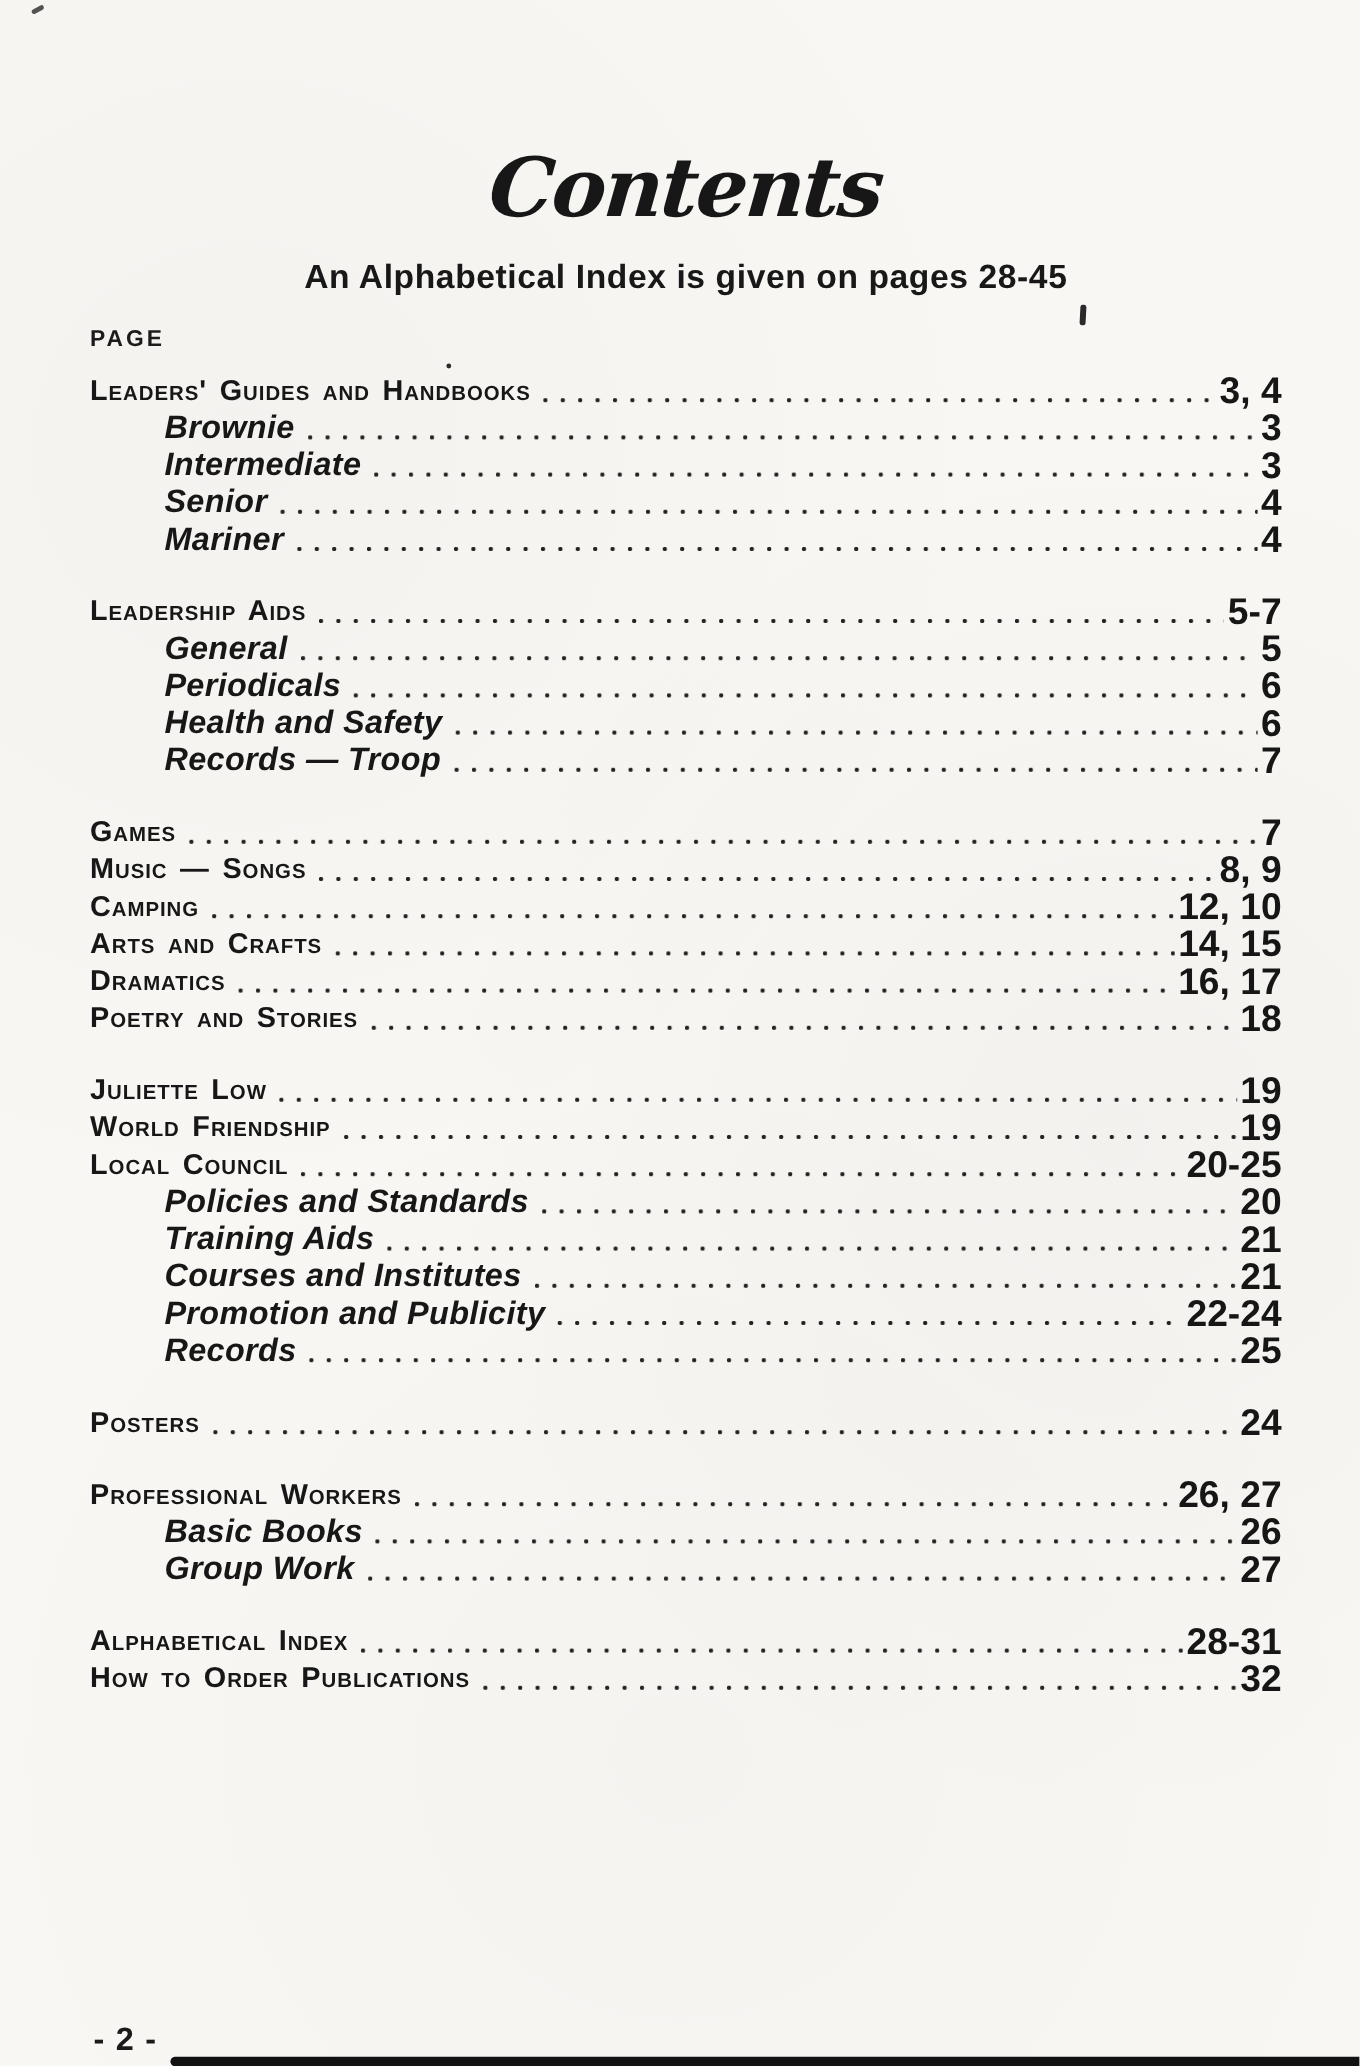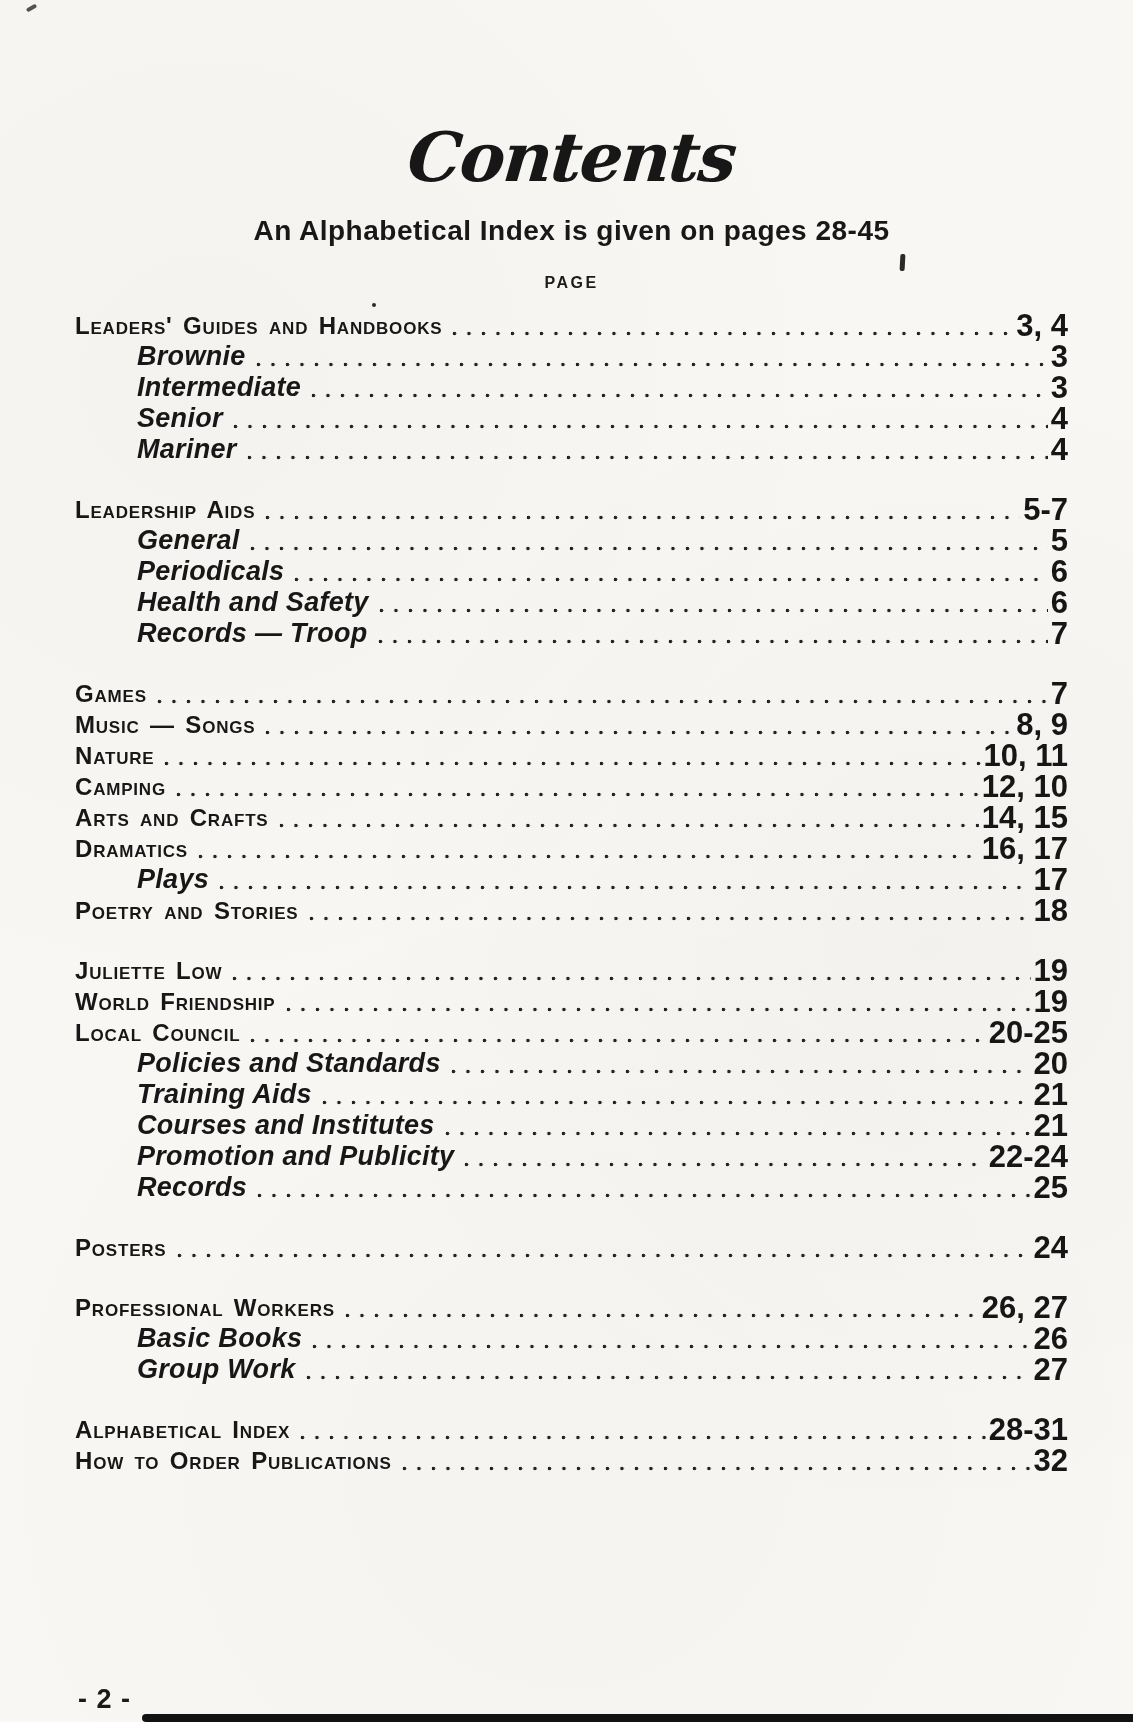--- a/index.html
+++ b/index.html
@@ -33,22 +33,22 @@
     margin-top:16px;
     text-align:center;
     font-size:28px;
     line-height:30px;
     font-weight:bold;
     letter-spacing:0.5px;
     color:#181818;
   }
   .page-label {
     margin-top:28px;
-    text-align:center;
-    font-size:16px;
+    text-align:left;
+    font-size:19px;
     line-height:18px;
     font-weight:bold;
     letter-spacing:2.5px;
     color:#1b1b1b;
   }
 
   .toc { margin-top:18px; }
   .group { margin-top:29px; }
   .group:first-child { margin-top:0; }
 
@@ -169,43 +169,33 @@
           <span class="label">Games</span>
           <span class="leader"></span>
           <span class="pagenum">7</span>
         </div>
         <div class="row main">
           <span class="label">Music — Songs</span>
           <span class="leader"></span>
           <span class="pagenum">8, 9</span>
         </div>
         <div class="row main">
-          <span class="label">Nature</span>
-          <span class="leader"></span>
-          <span class="pagenum">10, 11</span>
-        </div>
-        <div class="row main">
           <span class="label">Camping</span>
           <span class="leader"></span>
           <span class="pagenum">12, 10</span>
         </div>
         <div class="row main">
           <span class="label">Arts and Crafts</span>
           <span class="leader"></span>
           <span class="pagenum">14, 15</span>
         </div>
         <div class="row main">
           <span class="label">Dramatics</span>
           <span class="leader"></span>
           <span class="pagenum">16, 17</span>
-        </div>
-        <div class="row sub">
-          <span class="label">Plays</span>
-          <span class="leader"></span>
-          <span class="pagenum">17</span>
         </div>
         <div class="row main">
           <span class="label">Poetry and Stories</span>
           <span class="leader"></span>
           <span class="pagenum">18</span>
         </div>
       </div>
       <div class="group">
         <div class="row main">
           <span class="label">Juliette Low</span>

